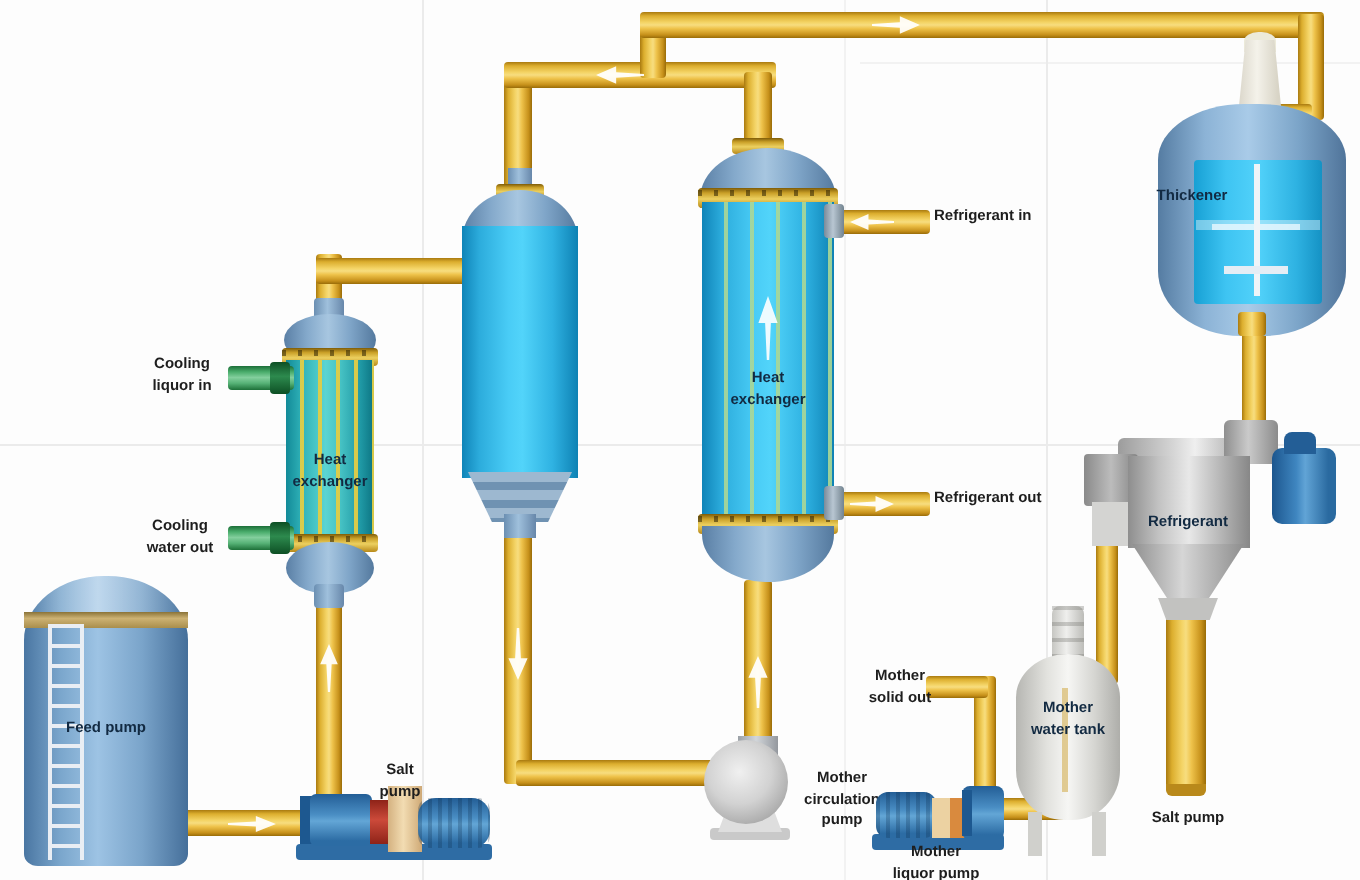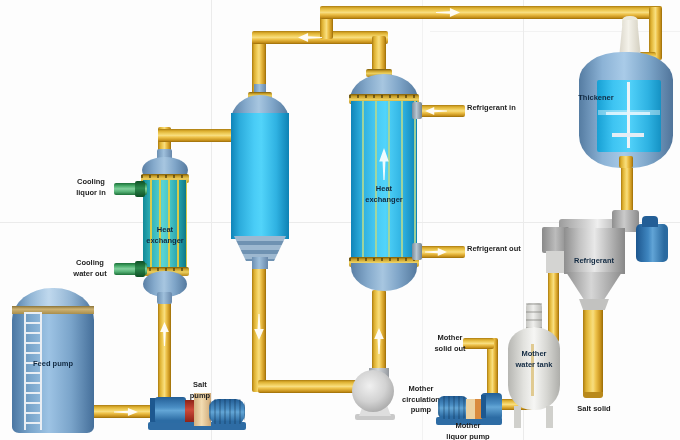--- a/index.html
+++ b/index.html
@@ -170,21 +170,21 @@
   <div class="abs" style="left:559px;top:219px;width:70px;height:13px;border-radius:3px 3px 0 0;background:linear-gradient(90deg,#9c9c9c,#d6d6d6 40%,#efefef 55%,#b0b0b0 85%);"></div>
   <div class="abs" style="left:612px;top:210px;width:27px;height:22px;border-radius:3px;background:linear-gradient(90deg,#8f8f8f,#cacaca 45%,#8b8b8b);"></div>
   <div class="abs" style="left:542px;top:227px;width:27px;height:26px;border-radius:2px;background:linear-gradient(90deg,#8a8a8a,#bcbcbc 50%,#848484);"></div>
   <div class="abs" style="left:546px;top:251px;width:21px;height:22px;background:#d4d4d2;"></div>
   <div class="abs grayb" style="left:564px;top:228px;width:61px;height:46px;"></div>
   <div class="abs" style="left:636px;top:224px;width:32px;height:38px;border-radius:5px;background:linear-gradient(90deg,#1c568e,#3f86c0 38%,#61a4d6 52%,#2a6aa0 88%);"></div>
   <div class="abs" style="left:642px;top:216px;width:16px;height:11px;border-radius:4px 4px 0 0;background:#235e96;"></div>
   <div class="abs" style="left:566px;top:272px;width:56px;height:32px;clip-path:polygon(0 0,100% 0,63% 100%,37% 100%);background:linear-gradient(90deg,#909090,#d6d6d6 45%,#8e8e8e);"></div>
   <div class="abs" style="left:577px;top:299px;width:34px;height:11px;clip-path:polygon(6% 0,94% 0,82% 100%,18% 100%);background:#c2c2c0;"></div>
   <div class="abs lbl lbl-eq" style="left:562px;top:256px;width:64px;"><span>Refrigerant</span></div>
-  <div class="abs lbl lbl-st" style="left:564px;top:404px;width:60px;"><span>Salt solid</span></div>
+  <div class="abs lbl lbl-st" style="left:564px;top:404px;width:60px;"><span>Salt pump</span></div>
 
   <div class="abs" style="left:526px;top:303px;width:16px;height:30px;border-radius:4px 4px 0 0;background:linear-gradient(90deg,#c6c6c2,#efefed 45%,#bcbcb8);">
       <div class="ridges"></div>
     </div>
   <div class="abs whitetank" style="left:508px;top:327px;width:52px;height:83px;border-radius:50% 50% 46% 46% / 26% 26% 30% 30%;"></div>
   <div class="abs" style="left:531px;top:344px;width:3px;height:52px;background:#d9bc72;opacity:.75;"></div>
   <div class="abs" style="left:514px;top:406px;width:7px;height:22px;background:#d0d0cc;"></div>
   <div class="abs" style="left:546px;top:406px;width:7px;height:22px;background:#d0d0cc;"></div>
   <div class="abs lbl lbl-eq" style="left:504px;top:349px;width:60px;">
     <div>Mother</div>

